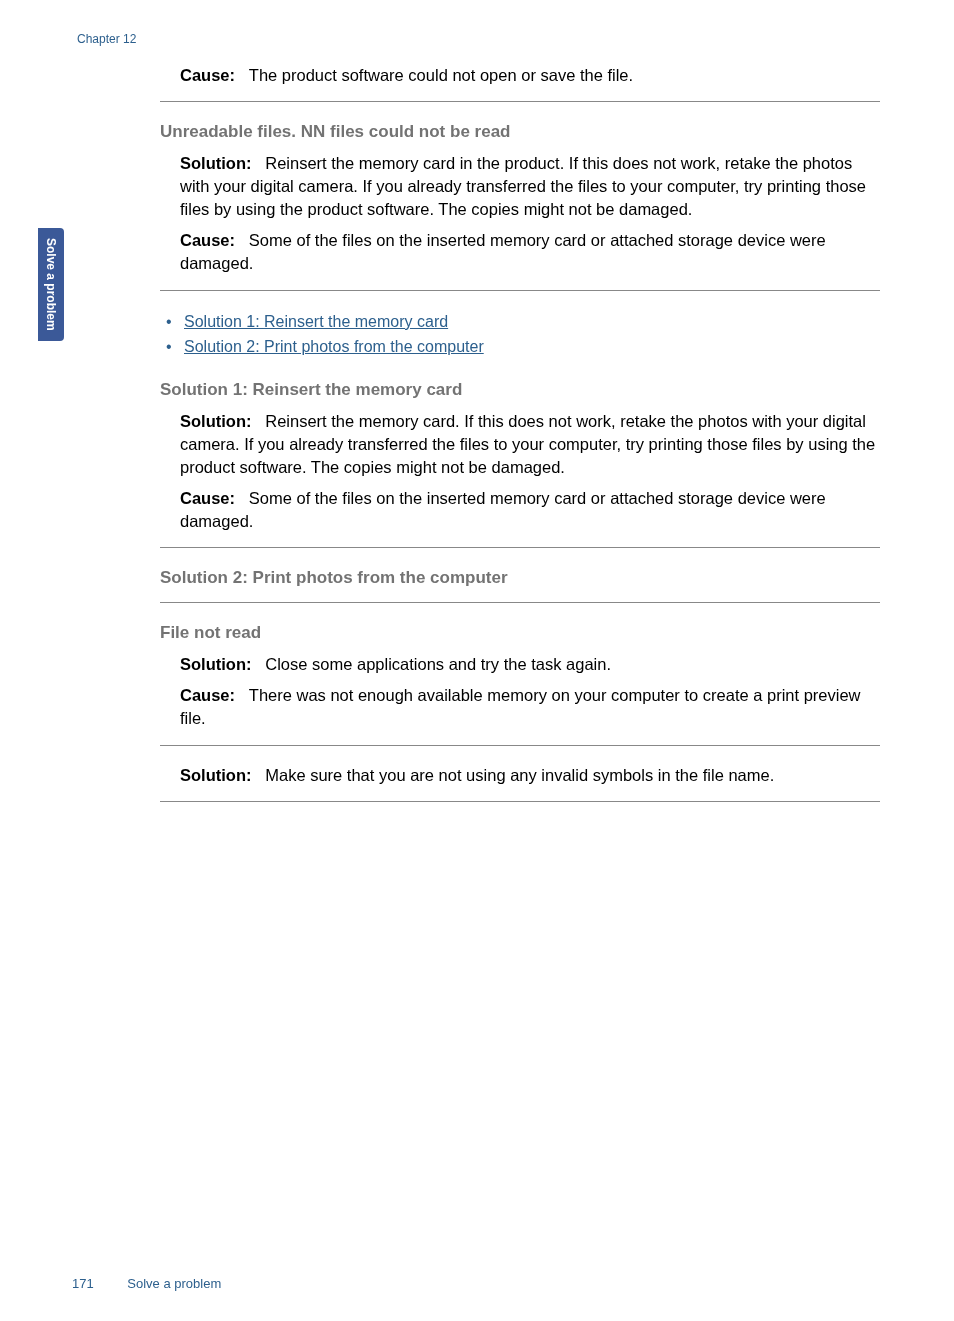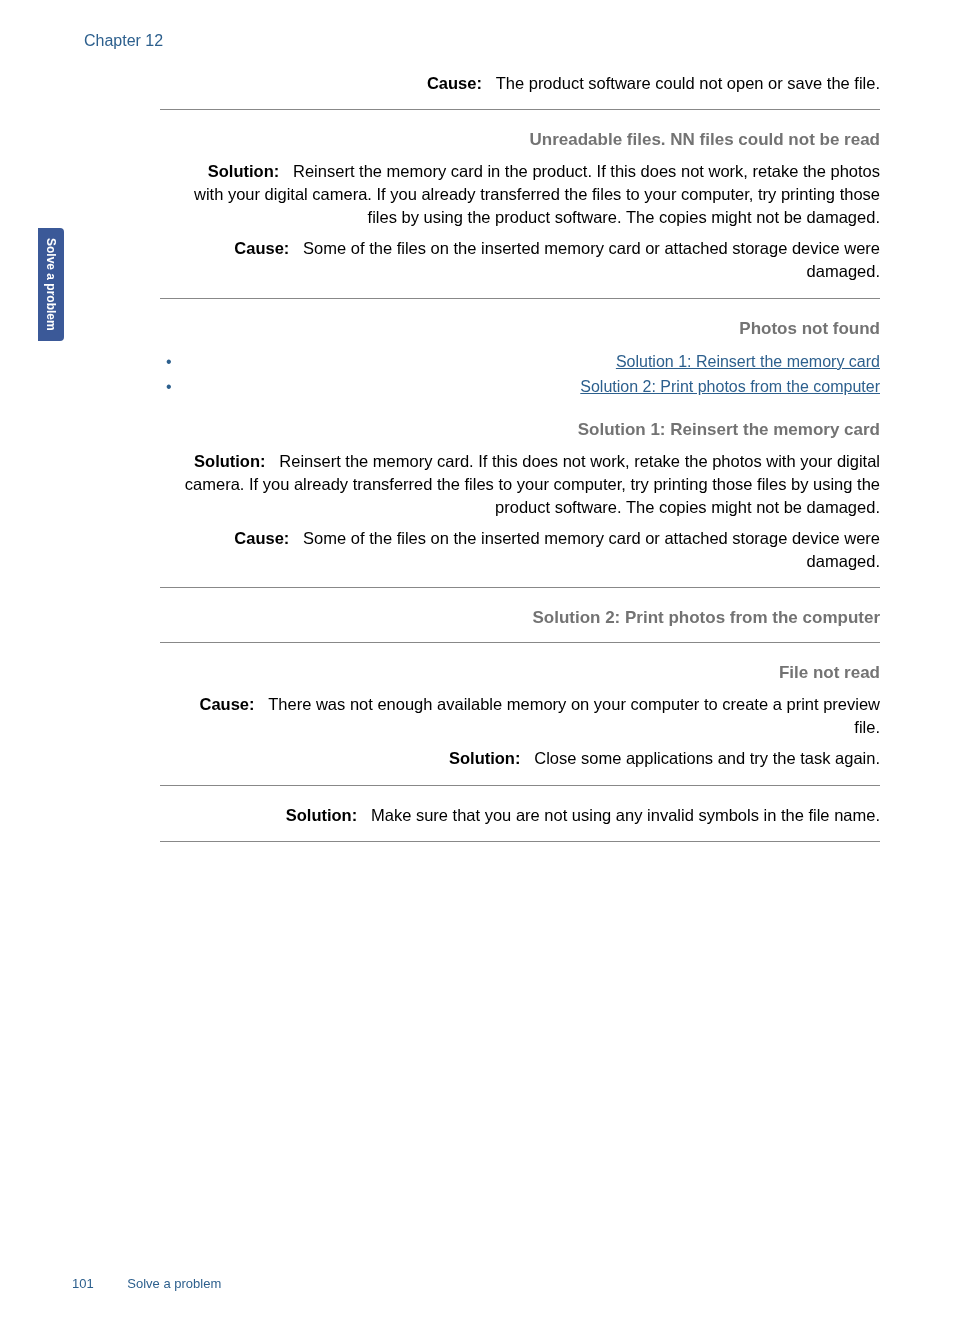--- a/index.html
+++ b/index.html
@@ -10,43 +10,42 @@
     body {
       font-family: Arial, Helvetica, sans-serif;
       background: #ffffff;
       width: 954px;
       height: 1321px;
       position: relative;
     }
     .chapter-label {
       position: absolute;
       top: 32px;
-      left: 84px;
-      font-size: 16px;
+      left: 77px;
+      font-size: 12px;
       color: #2c5f8d;
     }
     .side-tab {
       position: absolute;
       left: 38px;
       top: 228px;
       background: #3b5998;
       color: white;
       font-size: 12px;
       font-weight: bold;
       writing-mode: vertical-rl;
       text-orientation: mixed;
       padding: 10px 6px;
       border-radius: 0 4px 4px 0;
     }
     .content {
       position: absolute;
       left: 160px;
-      top: 72px;
+      top: 64px;
       width: 720px;
-      text-align: right;
     }
     .indented {
       padding-left: 20px;
     }
     .para {
       font-size: 16.5px;
       line-height: 1.4;
       color: #000;
       margin-bottom: 8px;
     }
@@ -116,21 +115,20 @@
   <div class="indented">
     <p class="para">
       <span class="bold-label">Solution:</span>&nbsp;&nbsp;&nbsp;<span>Reinsert the memory card in the product. If this does not work, retake the photos with your digital camera. If you already transferred the files to your computer, try printing those files by using the product software. The copies might not be damaged.</span>
     </p>
     <p class="para">
       <span class="bold-label">Cause:</span>&nbsp;&nbsp;&nbsp;<span>Some of the files on the inserted memory card or attached storage device were damaged.</span>
     </p>
   </div>
   <hr class="hr-light">
 
-  <div class="section-heading">Photos not found</div>
   <ul class="bullet-list">
     <li><a class="link">Solution 1: Reinsert the memory card</a></li>
     <li><a class="link">Solution 2: Print photos from the computer</a></li>
   </ul>
 
   <div class="section-heading">Solution 1: Reinsert the memory card</div>
   <div class="indented">
     <p class="para">
       <span class="bold-label">Solution:</span>&nbsp;&nbsp;&nbsp;<span>Reinsert the memory card. If this does not work, retake the photos with your digital camera. If you already transferred the files to your computer, try printing those files by using the product software. The copies might not be damaged.</span>
     </p>
@@ -141,33 +139,33 @@
   <hr class="hr-light">
 
   <div class="section-heading">Solution 2: Print photos from the computer</div>
   <div class="indented">
   </div>
   <hr class="hr-light">
 
   <div class="section-heading">File not read</div>
   <div class="indented">
     <p class="para">
-      <span class="bold-label">Cause:</span>&nbsp;&nbsp;&nbsp;<span>There was not enough available memory on your computer to create a print preview file.</span>
+      <span class="bold-label">Solution:</span>&nbsp;&nbsp;&nbsp;<span>Close some applications and try the task again.</span>
     </p>
     <p class="para">
-      <span class="bold-label">Solution:</span>&nbsp;&nbsp;&nbsp;<span>Close some applications and try the task again.</span>
+      <span class="bold-label">Cause:</span>&nbsp;&nbsp;&nbsp;<span>There was not enough available memory on your computer to create a print preview file.</span>
     </p>
   </div>
   <hr class="hr-light">
 
   <div class="indented">
     <p class="para">
       <span class="bold-label">Solution:</span>&nbsp;&nbsp;&nbsp;<span>Make sure that you are not using any invalid symbols in the file name.</span>
     </p>
   </div>
   <hr class="hr-light">
 
 </div>
 
 <div class="footer">
-  <span class="page-num">101</span>
+  <span class="page-num">171</span>
   <span>Solve a problem</span>
 </div>
 
 </body></html>

